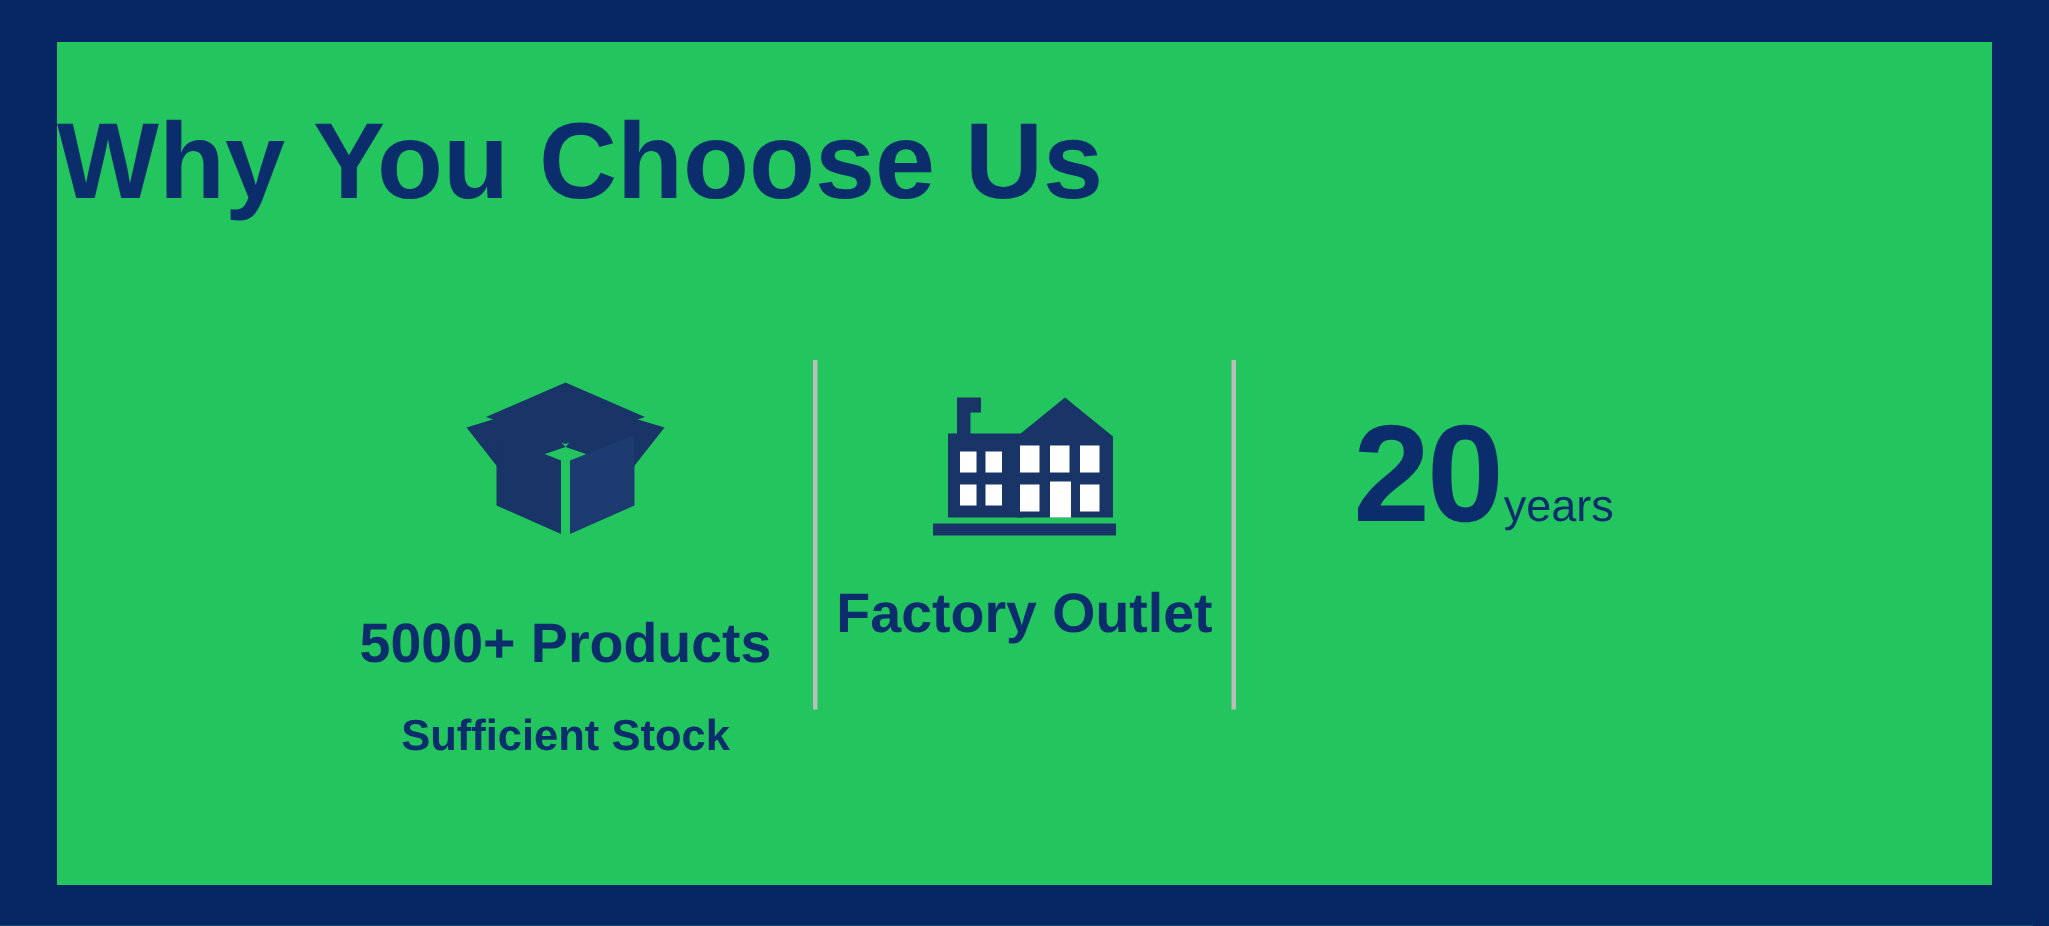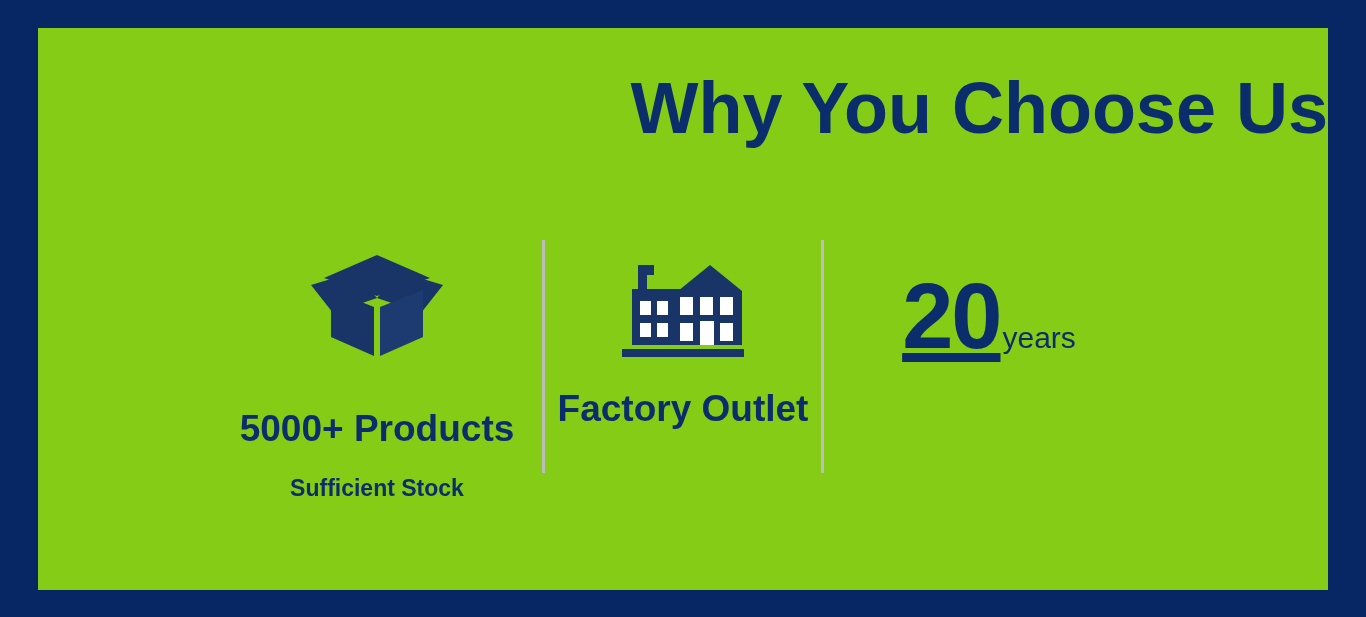--- a/index.html
+++ b/index.html
@@ -21,25 +21,25 @@
     width: 1366px;
     height: 617px;
     box-sizing: border-box;
     background: #062664;
     padding: 28px 38px 27px 38px;
   }
   .card {
     position: relative;
     width: 100%;
     height: 100%;
-    background: #84cc16;
+    background: #22c55e;
     box-sizing: border-box;
     display: flex;
     flex-direction: column;
-    align-items: flex-end;
+    align-items: flex-start;
   }
 
   
   .title {
     margin: 0;
     padding-top: 44px;
     font-size: 72px;
     line-height: 1.0;
     font-weight: bold;
     letter-spacing: 0px;
@@ -91,21 +91,21 @@
   .label-main {
     font-size: 37px;
     font-weight: bold;
     color: #0c2d6b;
     line-height: 1.05;
     white-space: nowrap;
     text-align: center;
     font-stretch: condensed;
   }
   .label-sub {
-    font-size: 23px;
+    font-size: 29px;
     font-weight: bold;
     color: #0c2d6b;
     line-height: 1.05;
     margin-top: 7px;
     white-space: nowrap;
     text-align: center;
     font-stretch: condensed;
   }
 
   
@@ -117,21 +117,20 @@
     line-height: 1;
   }
   .years-num {
     font-size: 92px;
     font-weight: bold;
     color: #0c2d6b;
     letter-spacing: -2px;
     line-height: 1;
     position: relative;
     top: 30px;
-    text-decoration: underline;
   }
   .years-word {
     font-size: 30px;
     font-weight: normal;
     color: #0c2d6b;
     line-height: 1;
     position: relative;
     top: 30px;
     margin-left: 2px;
   }

